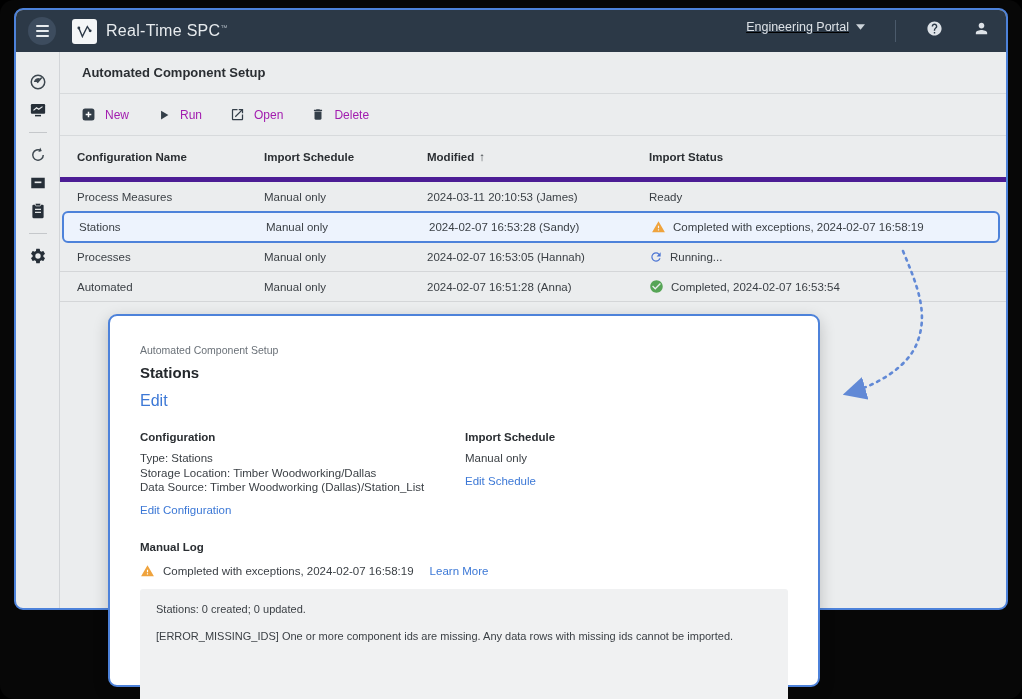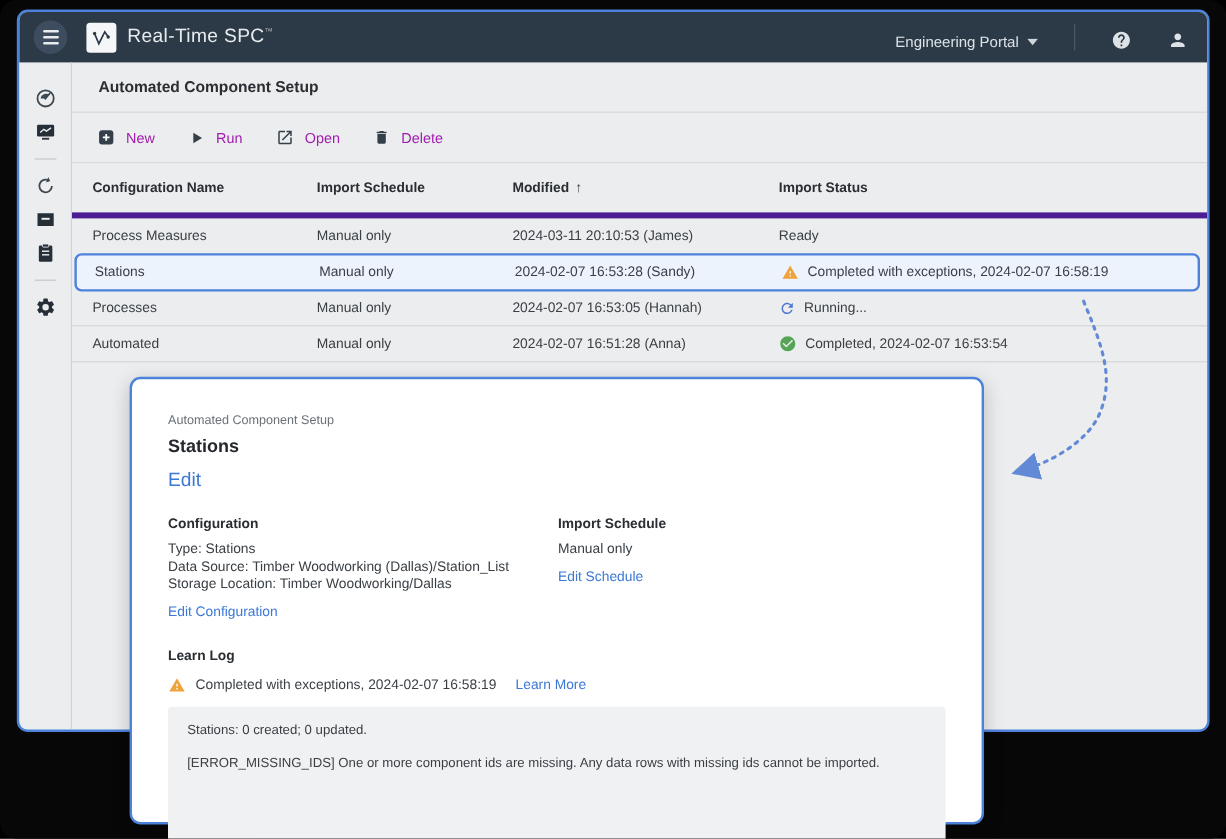--- a/index.html
+++ b/index.html
@@ -11,21 +11,21 @@
   .window { position:absolute; left:14px; top:8px; width:994px; height:602px;
             border:2px solid #4d82da; border-radius:9px; background:#ebedee; overflow:hidden; }
 
   .appbar { height:42px; background:#2c3947; display:flex; align-items:center; padding:0 16px 0 12px; }
   .hamburger { width:28px; height:28px; border-radius:50%; background:#3d4c5e; border:none; cursor:pointer;
                display:flex; flex-direction:column; justify-content:center; align-items:center; gap:3px; }
   .hamburger span { display:block; width:13px; height:2px; background:#e8ecef; border-radius:1px; }
   .logo { width:25px; height:25px; background:#f4f6f7; border-radius:3px; margin-left:16px; display:flex; align-items:center; justify-content:center; }
   .brand { color:#e7ebee; font-size:16px; font-weight:400; letter-spacing:.3px; margin-left:9px; }
   .brand sup { font-size:7px; color:#aab4bd; }
-  .appbar-right { margin-left:auto; display:flex; align-items:flex-end; gap:30px; }
+  .appbar-right { margin-left:auto; display:flex; align-items:flex-start; gap:30px;text-decoration:underline; }
   .portal { display:flex; align-items:center; gap:7px; background:none; border:none; color:#dde2e7; font-size:12.5px; cursor:pointer; }
   .vdiv { width:1px; height:22px; background:#4b5a6b; }
   .iconbtn { background:none; border:none; cursor:pointer; display:flex; align-items:center; }
 
   .body { display:flex; height:calc(100% - 42px); }
   .sidebar { width:44px; border-right:1px solid #d2d5d8; padding-top:16px; display:flex; flex-direction:column; align-items:center; }
   .sbtn { width:30px; height:28px; background:none; border:none; cursor:pointer; display:flex; align-items:center; justify-content:center; }
   .sdiv { width:18px; border-top:1px solid #c5c8cb; margin:8px 0; }
 
   .main { flex:1; position:relative; }
@@ -255,32 +255,32 @@
 
   <div class="panel">
     <div class="crumb">Automated Component Setup</div>
     <h2>Stations</h2>
     <a class="link edit">Edit</a>
 
     <div class="cols">
       <div class="col-left">
         <h3>Configuration</h3>
         <div class="kv">Type: Stations</div>
+        <div class="kv">Storage Location: Timber Woodworking/Dallas</div>
         <div class="kv">Data Source: Timber Woodworking (Dallas)/Station_List</div>
-        <div class="kv">Storage Location: Timber Woodworking/Dallas</div>
         <a class="link sublink">Edit Configuration</a>
       </div>
       <div>
         <h3>Import Schedule</h3>
         <div class="kv">Manual only</div>
         <a class="link sublink">Edit Schedule</a>
       </div>
     </div>
 
-    <h3 class="loghead">Learn Log</h3>
+    <h3 class="loghead">Manual Log</h3>
     <div class="statusline">
       <svg width="15" height="14" viewBox="0 0 24 24">
         <path fill="#efa33d" d="M1 21h22L12 2 1 21zm12-3h-2v-2h2v2zm0-4h-2v-4h2v4z"></path>
       </svg>
       <span>Completed with exceptions, 2024-02-07 16:58:19</span>
       <a class="link learn">Learn More</a>
     </div>
 
     <div class="logbox">
       <p>Stations: 0 created; 0 updated.</p>

